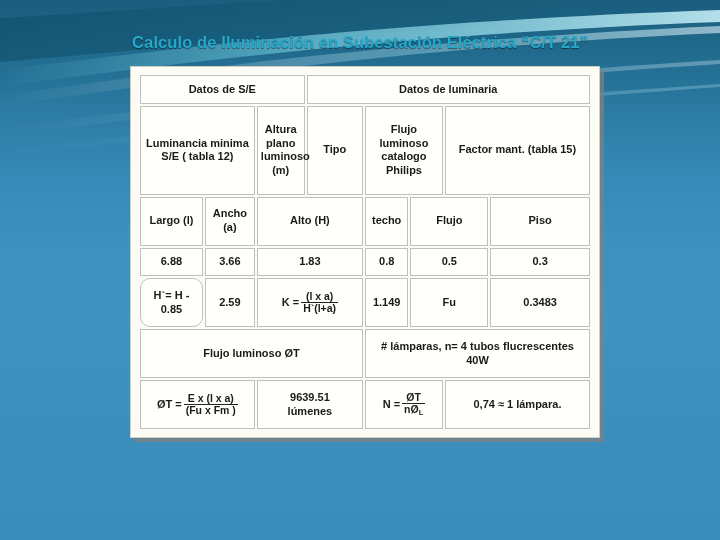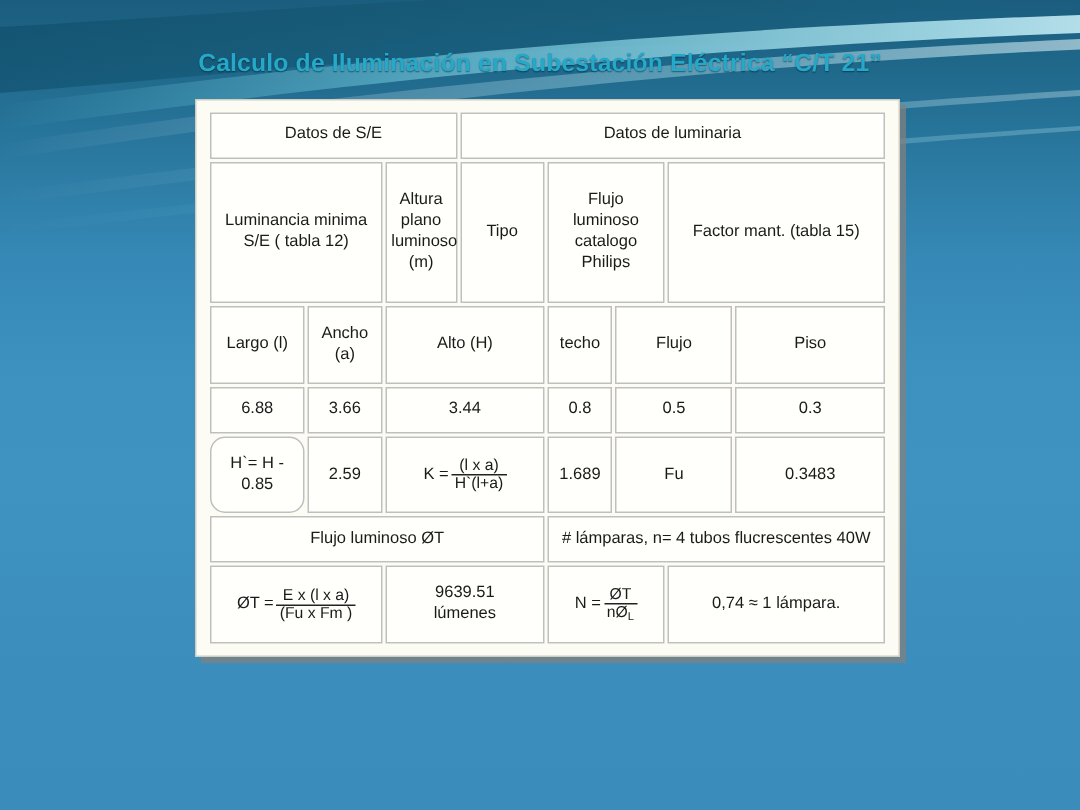--- a/index.html
+++ b/index.html
@@ -75,20 +75,21 @@
   table.calc td {
     border: 1px solid #bfbfbf;
     background: #fffffb;
     text-align: center;
     vertical-align: middle;
     color: #1a1a1a;
     font-size: 11px;
     line-height: 1.25;
     padding: 2px 3px;
     box-sizing: border-box;
+    font-weight: bold;
   }
 
   td.hdr { font-size: 11px; }
   td.val { font-size: 11.5px; }
   td.small { font-size: 10.3px; border-radius: 10px; }
 
   
   .frac {
     display: inline-block;
     vertical-align: middle;
@@ -180,34 +181,34 @@
         <td class="hdr">Ancho (a)</td>
         <td class="hdr" colspan="2">Alto (H)</td>
         <td class="hdr">techo</td>
         <td class="hdr" colspan="2">Flujo</td>
         <td class="hdr" colspan="2">Piso</td>
       </tr>
 
       <tr>
         <td class="val">6.88</td>
         <td class="val">3.66</td>
-        <td class="val" colspan="2">3.44</td>
+        <td class="val" colspan="2">1.83</td>
         <td class="val">0.8</td>
         <td class="val" colspan="2">0.5</td>
         <td class="val" colspan="2">0.3</td>
       </tr>
 
 
       <tr>
         <td class="val small">H`= H - 0.85</td>
         <td class="val">2.59</td>
         <td class="val" colspan="2">
           <span class="eqlead">K =</span><span class="frac"><span class="num">(l x a)</span><span class="den">H`(l+a)</span></span>
         </td>
-        <td class="val">1.689</td>
+        <td class="val">1.149</td>
         <td class="val" colspan="2">Fu</td>
         <td class="val" colspan="2">0.3483</td>
       </tr>
 
       <tr>
         <td class="hdr" colspan="4">Flujo luminoso ØT</td>
         <td class="hdr" colspan="5"># lámparas, n= 4 tubos flucrescentes 40W</td>
       </tr>
 
       <tr>

